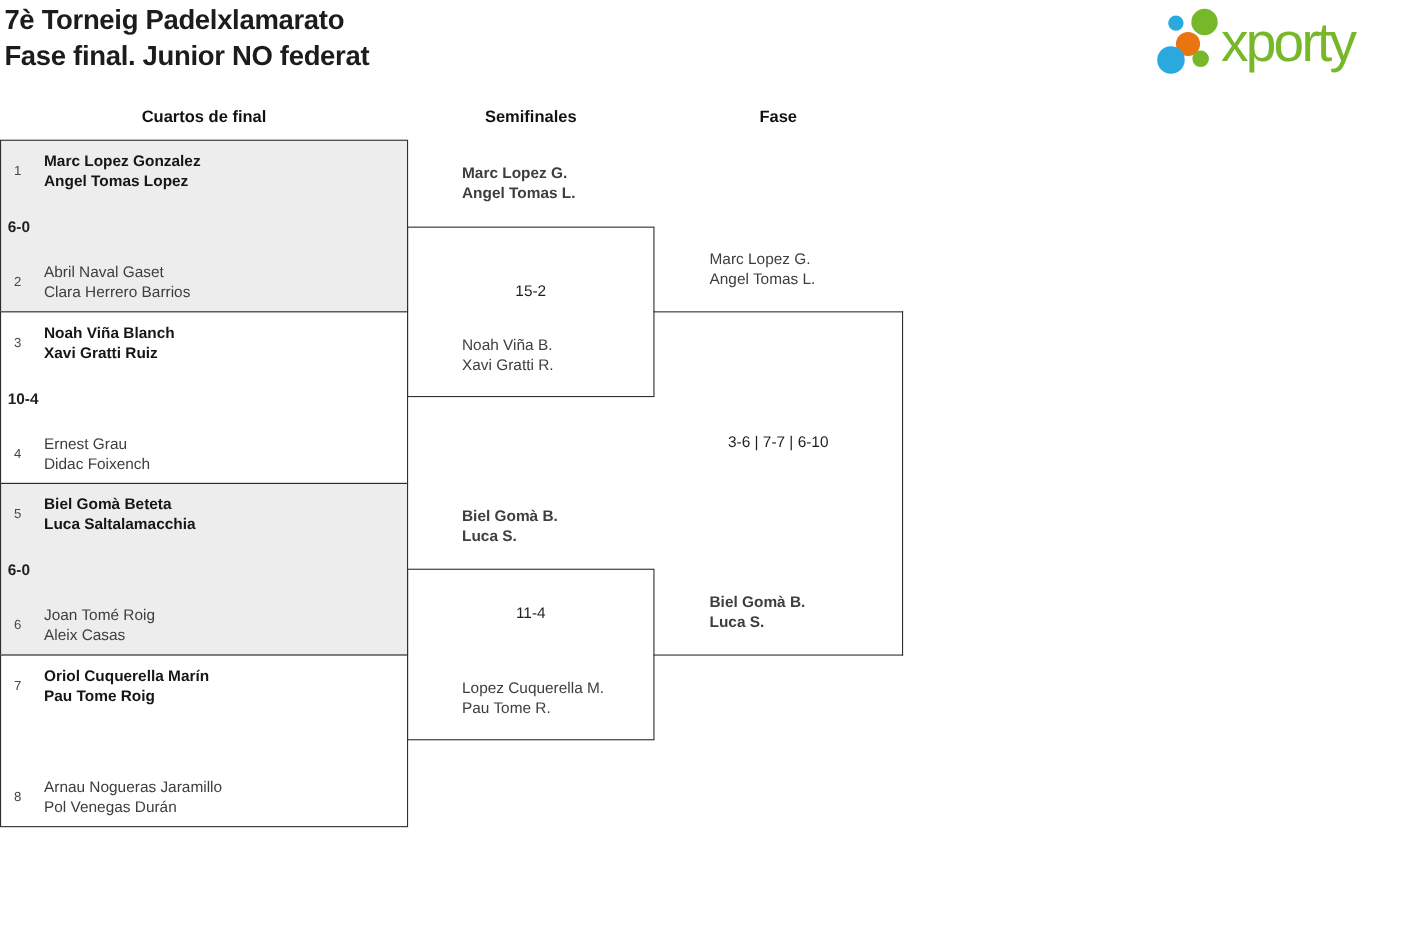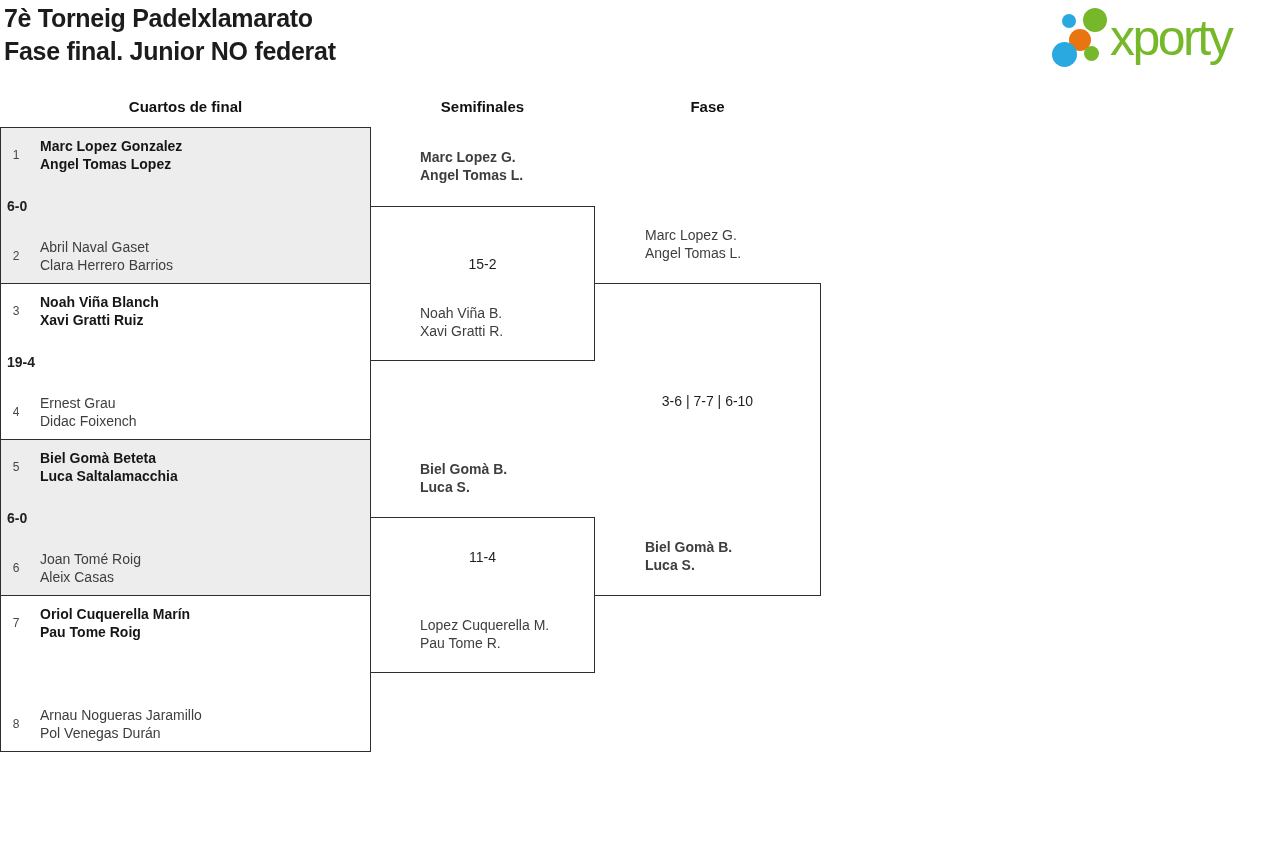--- a/index.html
+++ b/index.html
@@ -115,21 +115,21 @@
   </div>
 
   <div class="qf-box qf-2">
     <div class="team-row">
       <span class="seed">3</span>
       <span class="team-names winner-names">
         <span class="tn-line">Noah Viña Blanch</span>
         <span class="tn-line">Xavi Gratti Ruiz</span>
       </span>
     </div>
-    <div class="qf-score">19-4</div>
+    <div class="qf-score">10-4</div>
     <div class="team-row">
       <span class="seed">4</span>
       <span class="team-names">
         <span class="tn-line">Ernest Grau</span>
         <span class="tn-line">Didac Foixench</span>
       </span>
     </div>
   </div>
 
   <div class="qf-box qf-3 alt">

